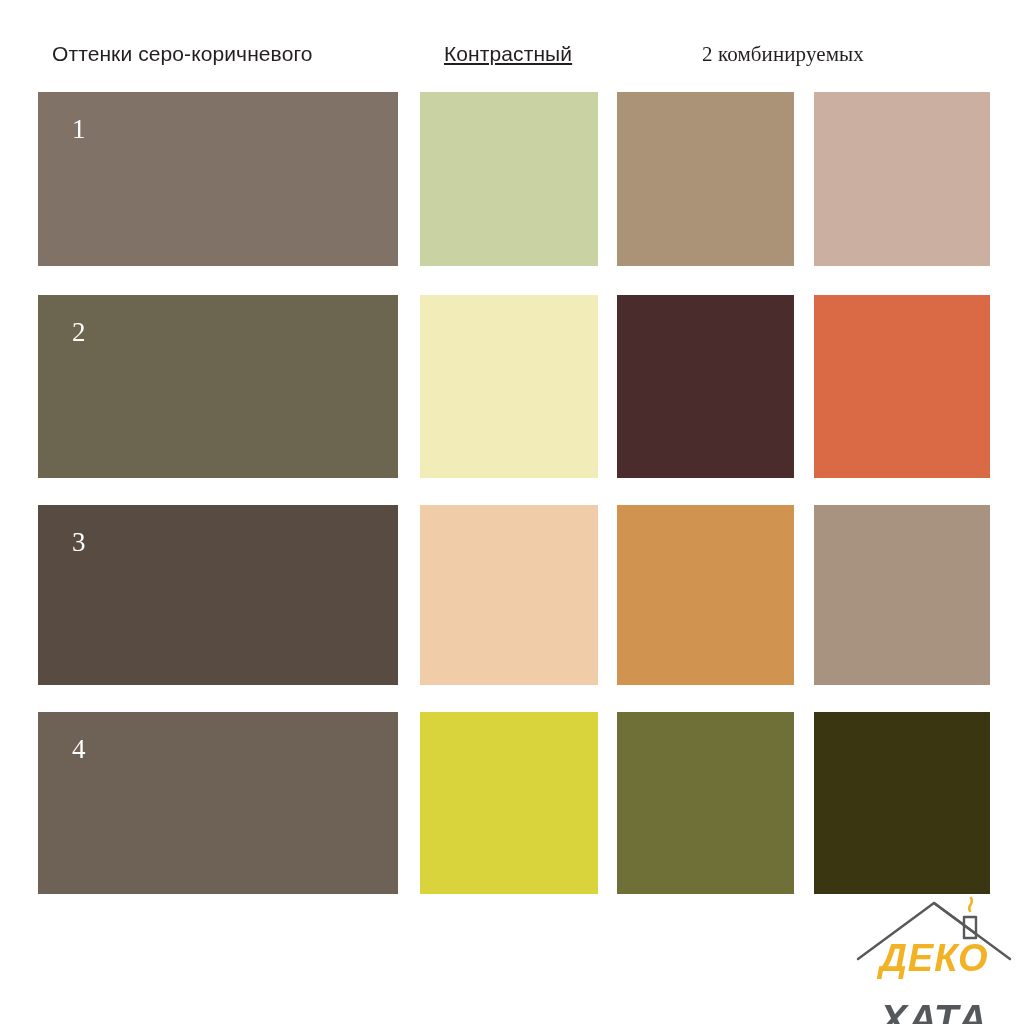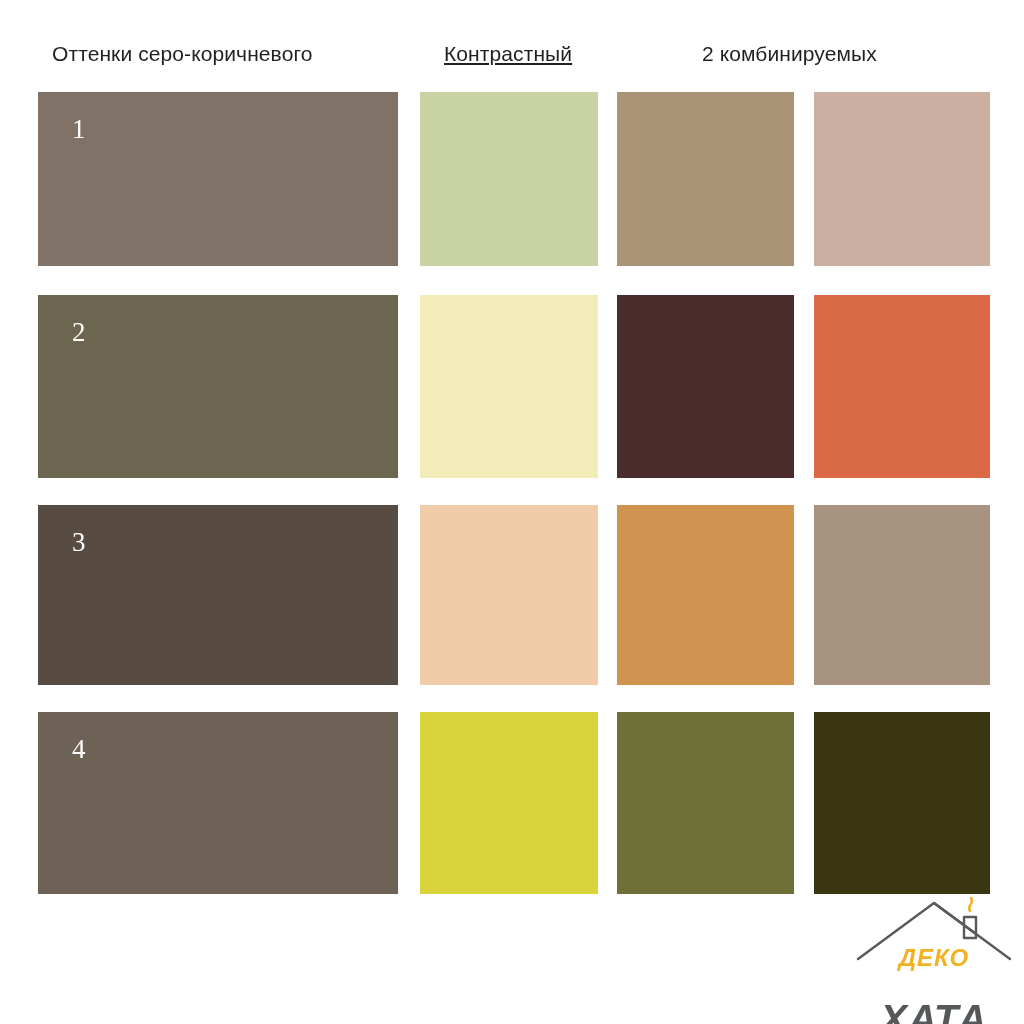--- a/index.html
+++ b/index.html
@@ -102,40 +102,40 @@
     left: 0;
     width: 160px;
     text-align: center;
     font-family: "Liberation Sans", sans-serif;
     font-weight: bold;
     font-style: italic;
     letter-spacing: 1px;
   }
   .logo-deko {
     top: 46px;
-    font-size: 24px;
+    font-size: 38px;
     line-height: 38px;
     color: #F2B223;
   }
   .logo-hata {
     top: 80px;
     font-size: 40px;
     line-height: 40px;
     color: #54585A;
   }
 </style>
 </head>
 <body style="background: rgb(255, 255, 255);">
 
 <div class="palette-board">
 
   <div class="header-row">
     <div class="col-title t1" style="color: rgb(35, 31, 32);">Оттенки серо-коричневого</div>
     <div class="col-title t2" style="color: rgb(35, 31, 32); text-decoration: underline;">Контрастный</div>
-    <div class="col-title t3" style="color: rgb(35, 31, 32);">2 комбинируемых</div>
+    <div class="col-title t3" style="color: rgb(35, 31, 32); font-family: Liberation Serif, serif;">2 комбинируемых</div>
   </div>
 
   <div class="swatch-grid">
 
     <div class="swatch r1 c1" style="background: rgb(129, 114, 103);">
       <span class="swatch-index">1</span>
     </div>
     <div class="swatch r1 c2" style="background: rgb(200, 210, 163);"></div>
     <div class="swatch r1 c3" style="background: rgb(171, 147, 119);"></div>
     <div class="swatch r1 c4" style="background: rgb(203, 176, 161);"></div>

